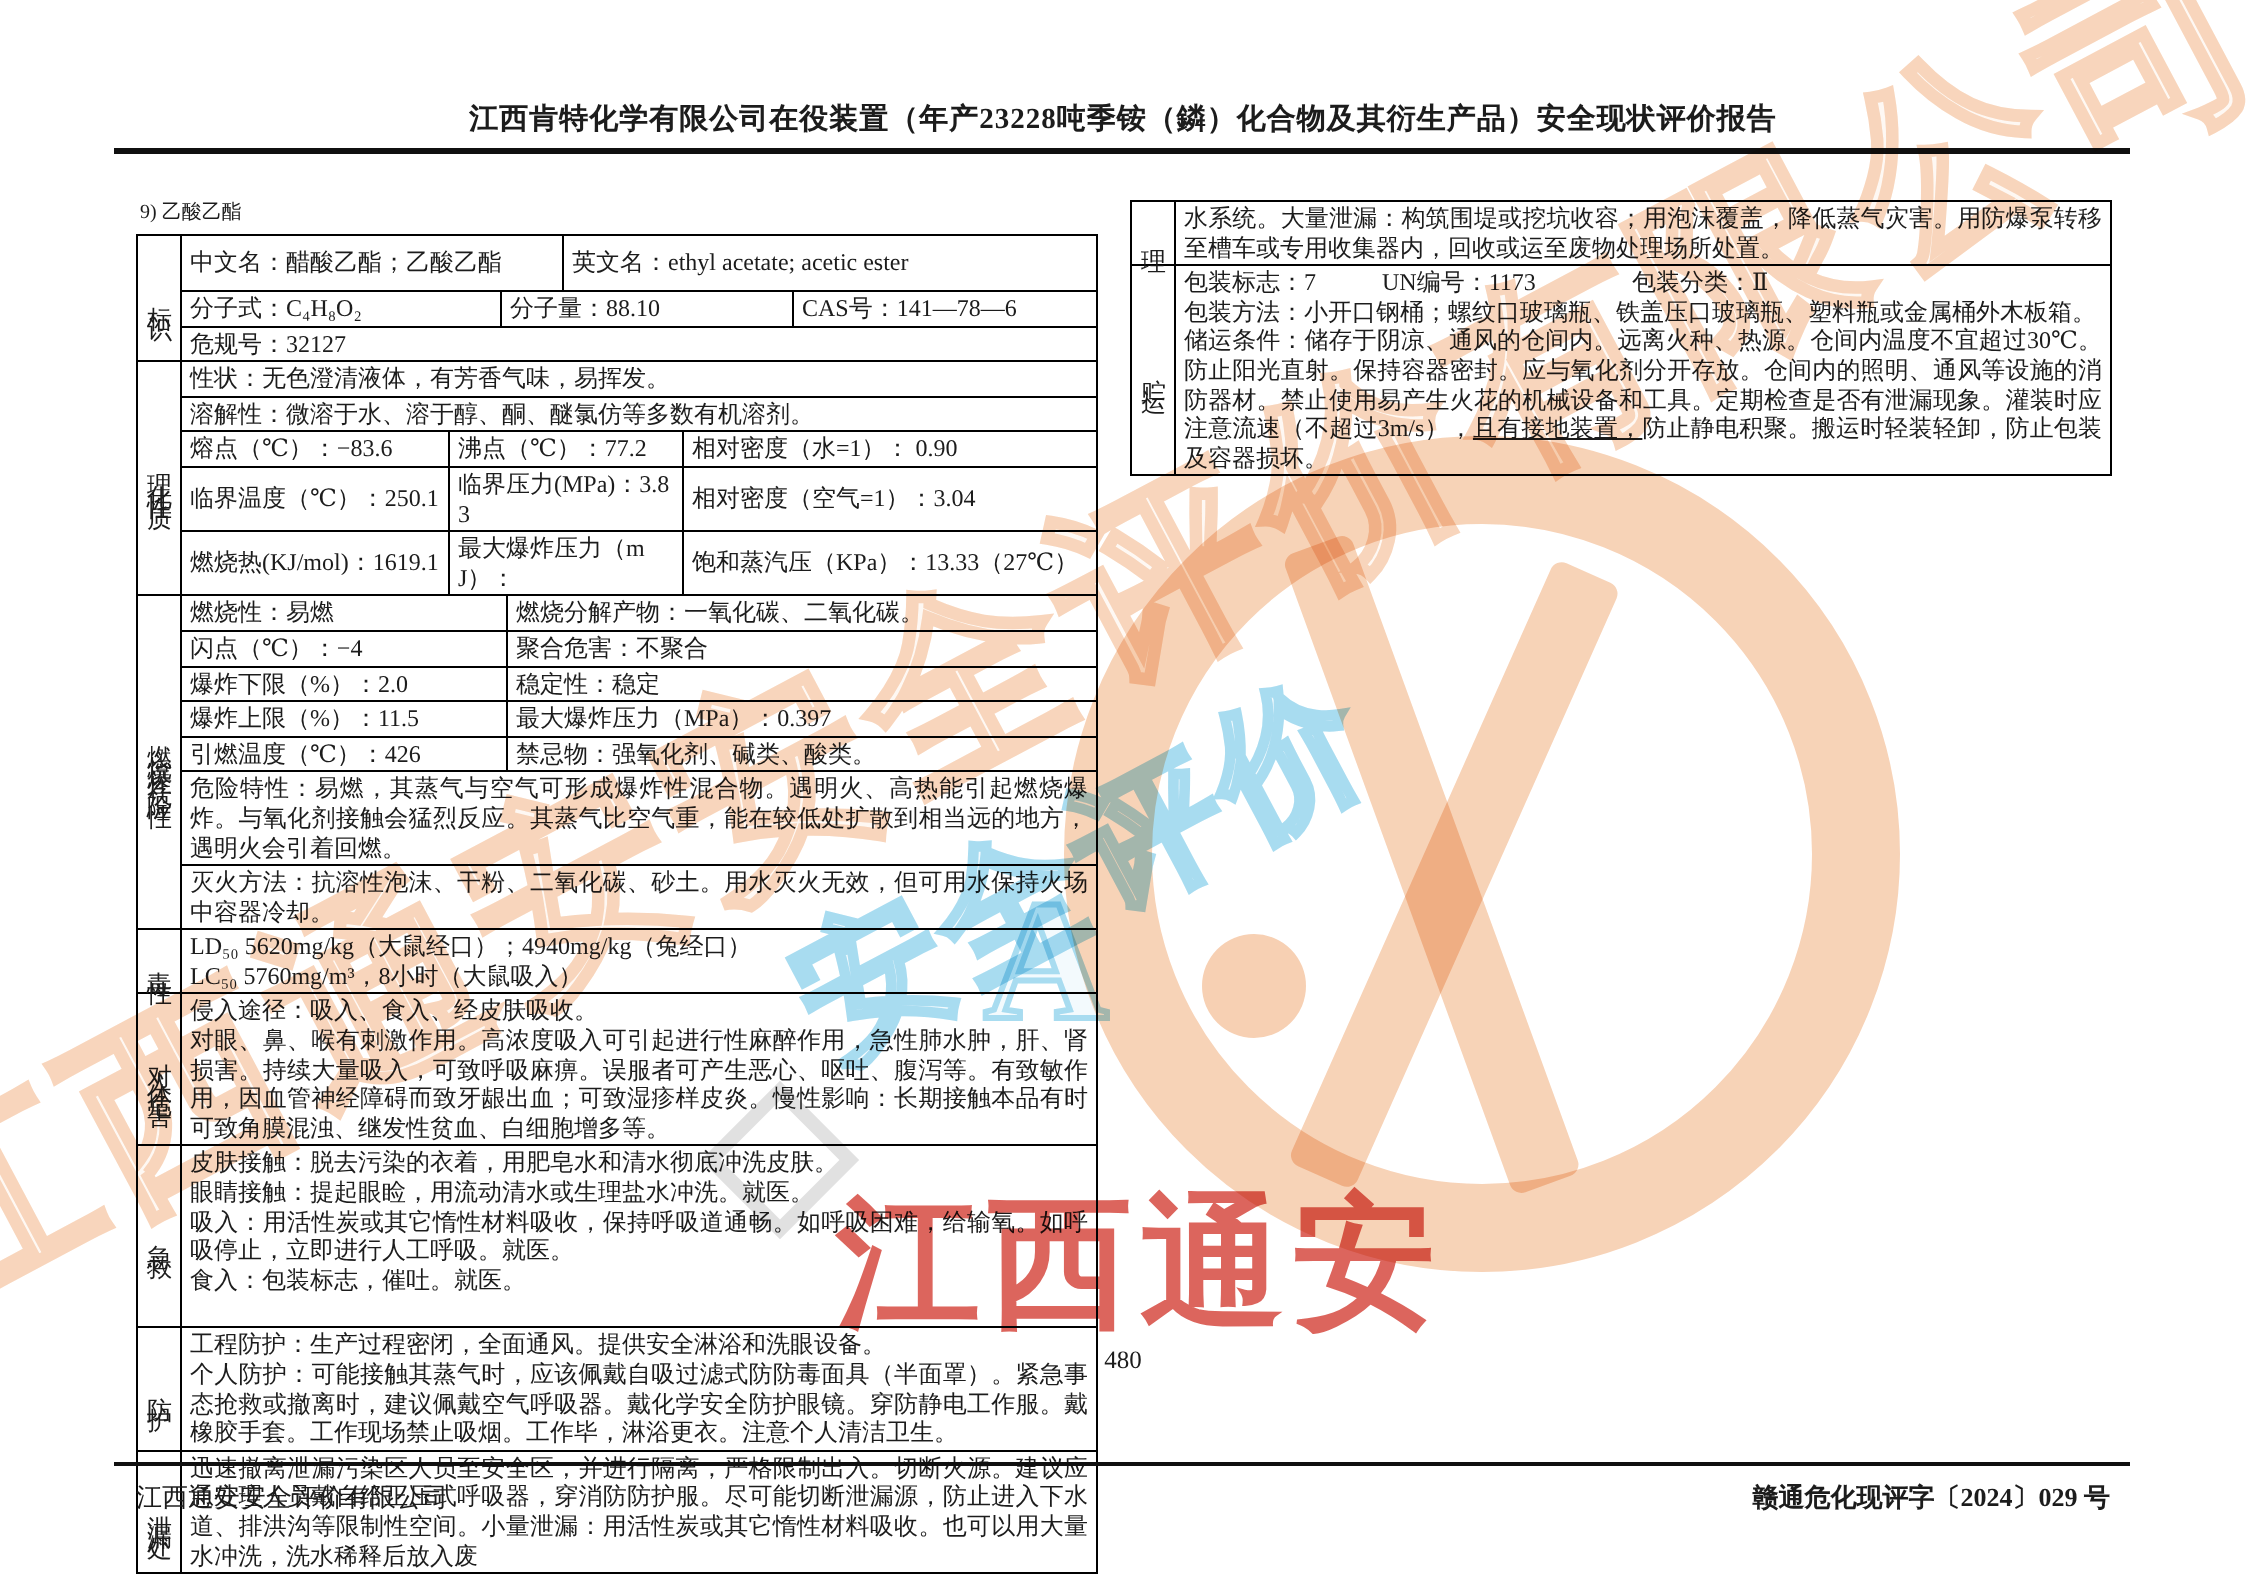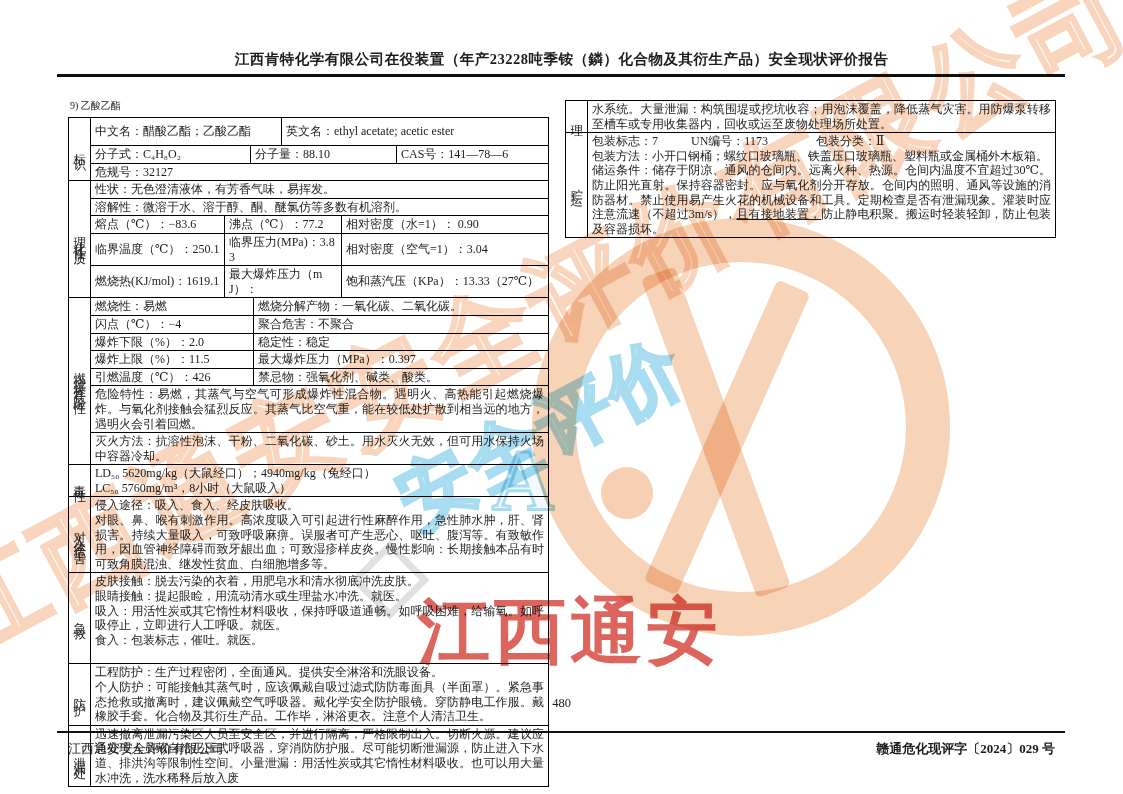--- a/index.html
+++ b/index.html
@@ -3,21 +3,21 @@
 <meta charset="utf-8">
 <style>
   html,body{margin:0;padding:0;background:#ffffff;}
   body{width:1123px;height:794px;position:relative;overflow:hidden;
        font-family:"Liberation Serif","DejaVu Serif",serif;color:#1c1c1c;}
   .abs{position:absolute;}
   
   .doc-title{top:50px;left:0;width:1123px;text-align:center;font-size:14.5px;font-weight:bold;letter-spacing:.5px;}
   .head-rule{top:74px;left:57px;width:1008px;height:3px;background:#101010;}
   .sec-title{top:99px;left:70px;font-size:10px;}
-  .page-no{top:696px;left:0;width:1123px;text-align:center;font-size:12.5px;}
+  .page-no{top:673px;left:0;width:1123px;text-align:center;font-size:12.5px;}
   .foot-rule{top:731px;left:57px;width:1008px;height:2px;background:#101010;}
   .foot-left{top:740px;left:68px;font-size:13px;}
   .foot-right{top:740px;right:68px;font-size:13px;font-weight:bold;}
   
   table{border-collapse:collapse;table-layout:fixed;background:transparent;}
   td{border:1px solid #000;font-size:12px;line-height:14.6px;padding:1px 4px;vertical-align:middle;
      word-break:break-all;}
   td.just{text-align:justify;}
   td.lab{padding:2px 0;text-align:center;vertical-align:middle;}
   .vlab{writing-mode:vertical-rl;text-orientation:upright;display:inline-block;letter-spacing:5px;font-size:12.5px;}
@@ -155,21 +155,21 @@
       <div>眼睛接触：提起眼睑，用流动清水或生理盐水冲洗。就医。</div>
       <div>吸入：用活性炭或其它惰性材料吸收，保持呼吸道通畅。如呼吸困难，给输氧。如呼吸停止，立即进行人工呼吸。就医。</div>
       <div>食入：包装标志，催吐。就医。</div>
     </td>
   </tr>
 
   <tr>
     <td class="lab"><span class="vlab">防护</span></td>
     <td colspan="7" class="just">
       <div>工程防护：生产过程密闭，全面通风。提供安全淋浴和洗眼设备。</div>
-      <div>个人防护：可能接触其蒸气时，应该佩戴自吸过滤式防防毒面具（半面罩）。紧急事态抢救或撤离时，建议佩戴空气呼吸器。戴化学安全防护眼镜。穿防静电工作服。戴橡胶手套。化合物及其衍生产品。工作毕，淋浴更衣。注意个人清洁卫生。</div>
+      <div>个人防护：可能接触其蒸气时，应该佩戴自吸过滤式防防毒面具（半面罩）。紧急事态抢救或撤离时，建议佩戴空气呼吸器。戴化学安全防护眼镜。穿防静电工作服。戴橡胶手套。工作现场禁止吸烟。工作毕，淋浴更衣。注意个人清洁卫生。</div>
     </td>
   </tr>
 
   <tr>
     <td class="lab"><span class="vlab">泄漏处</span></td>
     <td colspan="7" class="just">迅速撤离泄漏污染区人员至安全区，并进行隔离，严格限制出入。切断火源。建议应急处理人员戴自给正压式呼吸器，穿消防防护服。尽可能切断泄漏源，防止进入下水道、排洪沟等限制性空间。小量泄漏：用活性炭或其它惰性材料吸收。也可以用大量水冲洗，洗水稀释后放入废</td>
   </tr>
 </tbody>
   </table>
 

